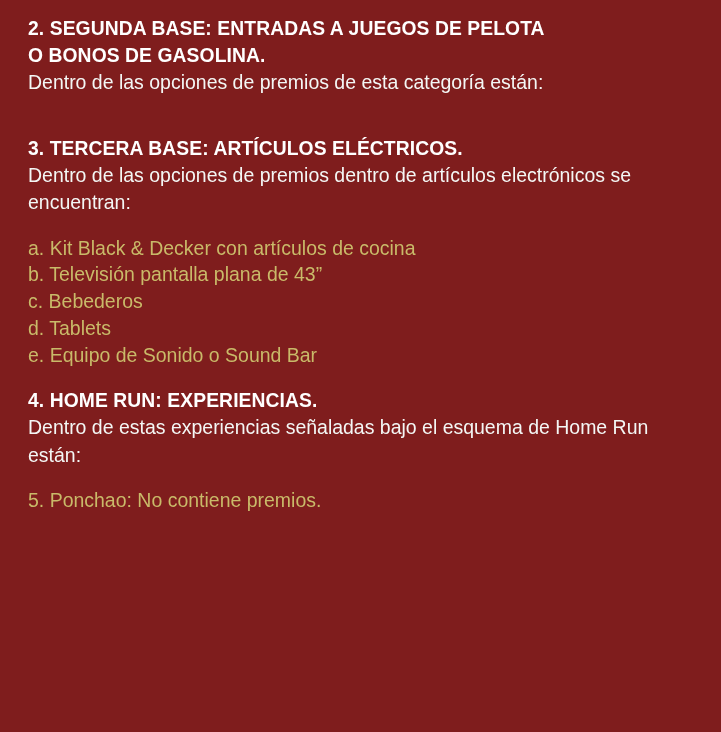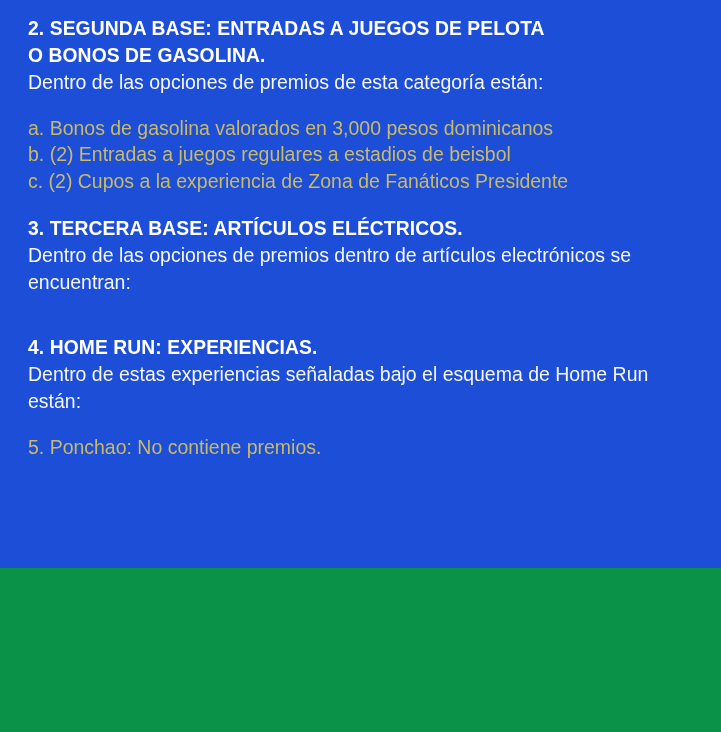--- a/index.html
+++ b/index.html
@@ -9,22 +9,22 @@
   body {
     width: 721px;
     height: 732px;
     background: #099248;
     font-family: "Liberation Sans", sans-serif;
     overflow: hidden;
   }
   .page {
     position: relative;
     width: 721px;
-    height: 568px;
-    background: #1d4ed8;
+    height: 732px;
+    background: #7f1d1d;
     box-sizing: border-box;
     padding: 14px 24px 8px 28px;
   }
   .section {
     margin: 0 0 0 0;
   }
   .heading {
     color: #ffffff;
     font-weight: 700;
     font-size: 20.5px;
@@ -79,33 +79,35 @@
 </head>
 <body>
 
 <div class="page">
 
   <div class="section">
     <div class="heading">2. SEGUNDA BASE: ENTRADAS A JUEGOS DE PELOTA
 O BONOS DE GASOLINA.</div>
     <div class="intro">Dentro de las opciones de premios de esta categoría están:</div>
     <div class="gap"></div>
-    <ul class="list">
-      <li class="list-item">a. Bonos de gasolina valorados en 3,000 pesos dominicanos</li>
-      <li class="list-item">b. (2) Entradas a juegos regulares a estadios de beisbol</li>
-      <li class="list-item">c. (2) Cupos a la experiencia de Zona de Fanáticos Presidente</li>
-    </ul>
   </div>
 
   <div class="gap"></div>
 
   <div class="section">
     <div class="heading">3. TERCERA BASE: ARTÍCULOS ELÉCTRICOS.</div>
     <div class="intro">Dentro de las opciones de premios dentro de artículos electrónicos se encuentran:</div>
     <div class="gap"></div>
+    <ul class="list">
+      <li class="list-item">a. Kit Black &amp; Decker con artículos de cocina</li>
+      <li class="list-item">b. Televisión pantalla plana de 43”</li>
+      <li class="list-item">c. Bebederos</li>
+      <li class="list-item">d. Tablets</li>
+      <li class="list-item">e. Equipo de Sonido o Sound Bar</li>
+    </ul>
   </div>
 
   <div class="gap-small"></div>
 
   <div class="section">
     <div class="heading">4. HOME RUN: EXPERIENCIAS.</div>
     <div class="intro">Dentro de estas experiencias señaladas bajo el esquema de Home Run están:</div>
     <div class="gap"></div>
     <div class="tail-item">5. Ponchao: No contiene premios.</div>
   </div>

